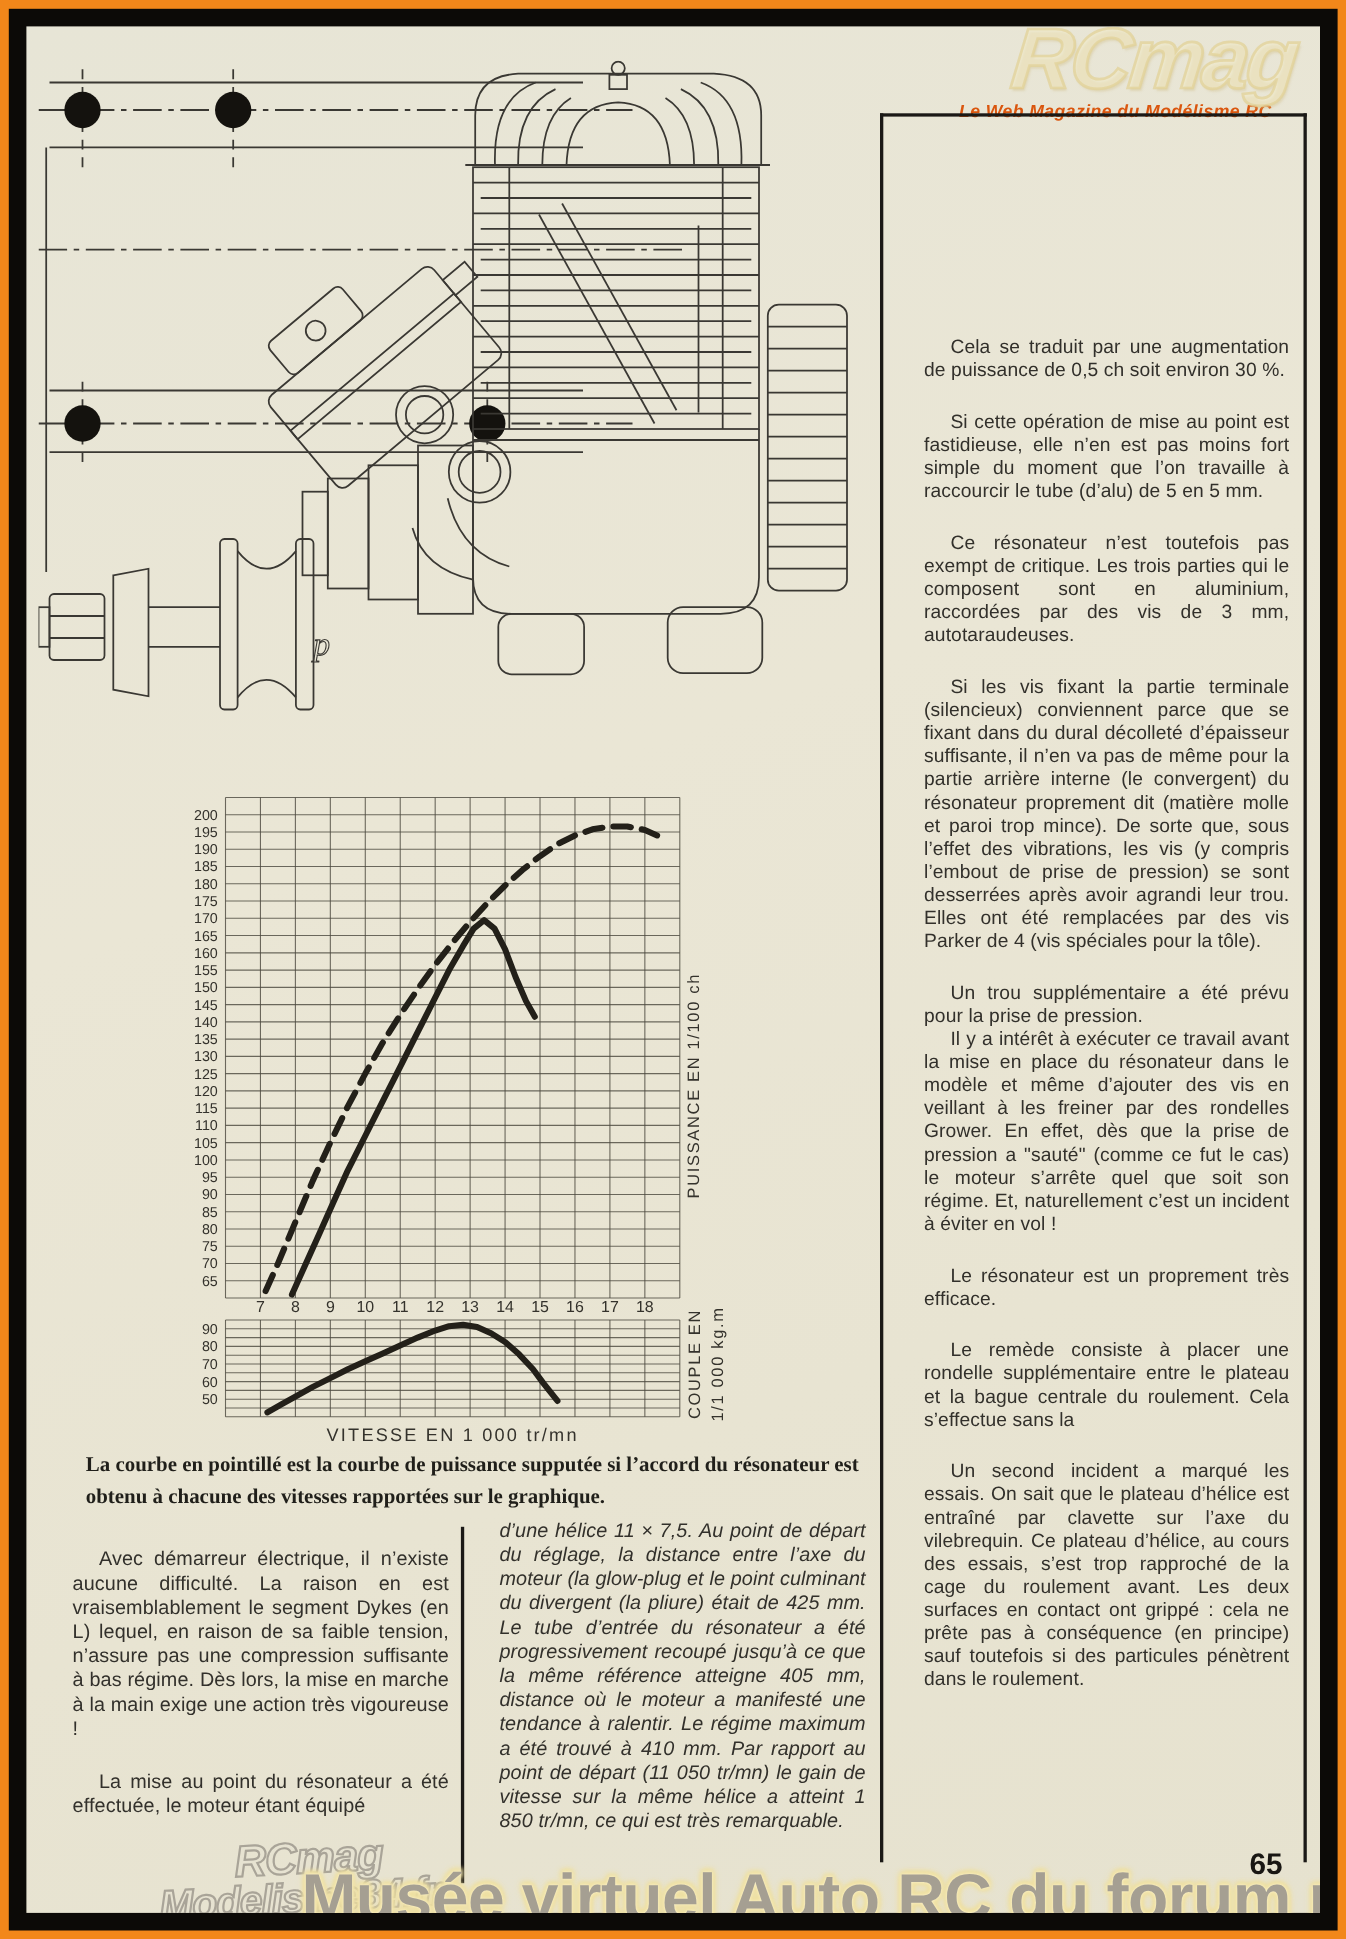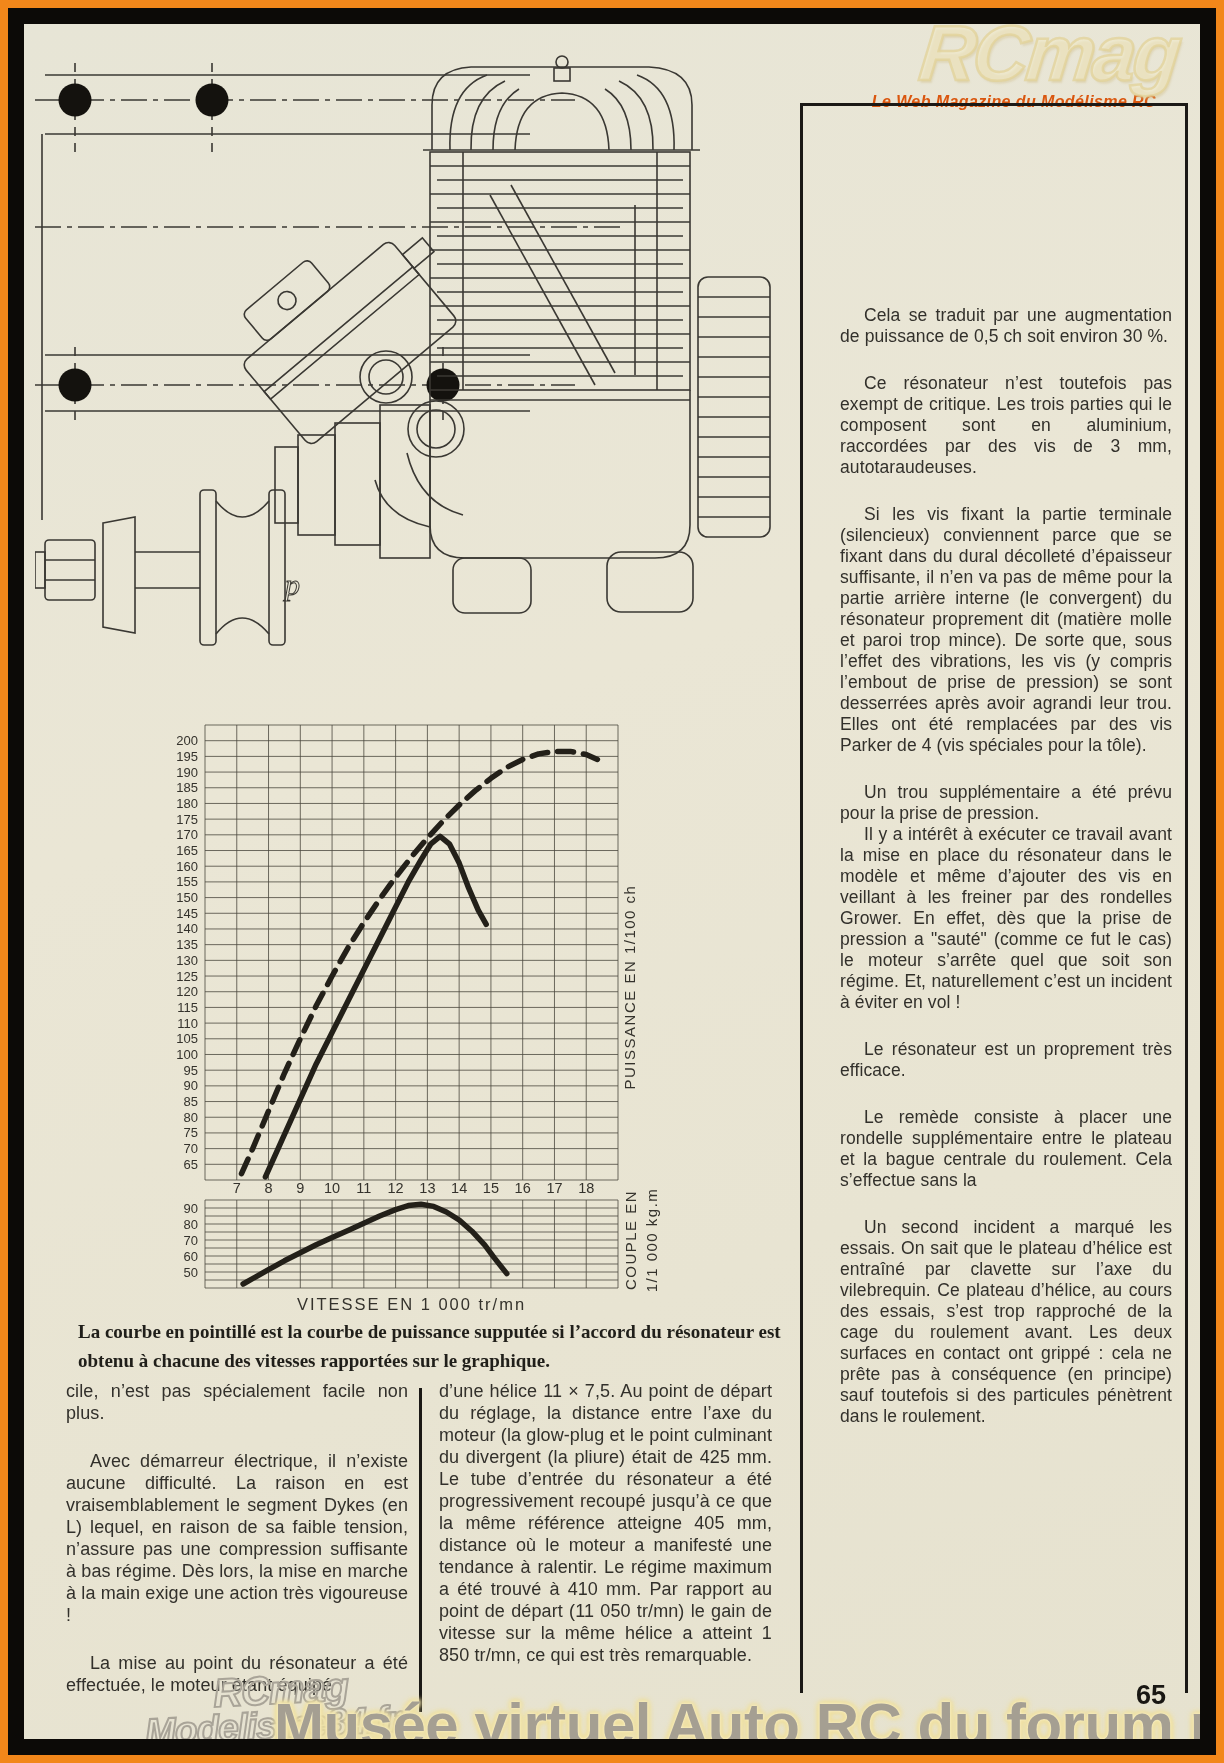--- a/index.html
+++ b/index.html
@@ -44,21 +44,21 @@
   .chart-svg{position:absolute;left:141px;top:671px;}
   .caption{
     position:absolute;left:54px;top:1293px;width:748px;
     font-family:"Liberation Serif",serif;font-weight:bold;
     font-size:19px;line-height:29px;color:#201f1a;
     margin:0;
   }
   
   .col{position:absolute;font-size:18px;line-height:22px;}
   .col-left{left:42px;top:1356px;width:342px;}
-  .col-mid{left:415px;top:1356px;width:333px;}
+  .col-mid{left:430px;top:1356px;width:333px;font-style:italic;}
   .col-right{left:816px;top:281px;width:332px;font-size:17.5px;line-height:21px;height:1398px;overflow:hidden;}
   .bp{margin:0;text-align:justify;letter-spacing:.1px;}
   .ind{text-indent:24px;}
   .g0{margin-top:0;}
   .g2{margin-top:26px;}
   
   .logo-bottom{
     position:absolute;left:120px;top:1648px;line-height:.92;
     font-style:italic;font-weight:900;transform:rotate(-3deg);
     color:rgba(226,222,210,0.25);
@@ -344,29 +344,29 @@
         <polyline points="78.1,589.0 90.8,581.8 103.5,574.6 119.4,565.8 135.3,557.8 151.2,549.8 167.1,542.6 183.0,535.4 198.8,528.2 214.7,521.0 230.6,514.6 243.3,510.6 256.0,509.3 268.7,511.4 281.4,517.0 294.2,525.0 306.9,536.2 319.6,549.8 329.1,562.6 341.8,578.6" fill="none" class="curve"></polyline>
         <text x="470" y="292" class="axis-rot" text-anchor="middle" transform="rotate(-90 470 292)">PUISSANCE  EN  1/100 ch</text>
         <text x="471" y="545" class="axis-rot" text-anchor="middle" transform="rotate(-90 471 545)">COUPLE  EN</text>
         <text x="492" y="545" class="axis-rot" text-anchor="middle" transform="rotate(-90 492 545)">1/1 000 kg.m</text>
         <text x="246.5" y="615" class="axis-lab" text-anchor="middle">VITESSE  EN  1 000 tr/mn</text>
       </svg>
 
   <p class="caption">La courbe en pointillé est la courbe de puissance supputée si l’accord du résonateur est obtenu à chacune des vitesses rapportées sur le graphique.</p>
 
   <div class="col col-left" id="col-left">
-        <p class="bp g0">cile, n’est pas spécialement facile non plus.</p>
         <p class="bp ind g2">Avec démarreur électrique, il n’existe aucune difficulté. La raison en est vraisemblablement le segment Dykes (en L) lequel, en raison de sa faible tension, n’assure pas une compression suffisante à bas régime. Dès lors, la mise en marche à la main exige une action très vigoureuse !</p>
         <p class="bp ind g2">La mise au point du résonateur a été effectuée, le moteur étant équipé</p>
       </div>
   <div class="col col-mid" id="col-mid">
         <p class="bp g0">d’une hélice 11 × 7,5. Au point de départ du réglage, la distance entre l’axe du moteur (la glow-plug et le point culminant du divergent (la pliure) était de 425 mm. Le tube d’entrée du résonateur a été progressivement recoupé jusqu’à ce que la même référence atteigne 405 mm, distance où le moteur a manifesté une tendance à ralentir. Le régime maximum a été trouvé à 410 mm. Par rapport au point de départ (11 050 tr/mn) le gain de vitesse sur la même hélice a atteint 1 850 tr/mn, ce qui est très remarquable.</p>
       </div>
   <div class="col col-right" id="col-right">
         <p class="bp ind g0">Cela se traduit par une augmentation de puissance de 0,5 ch soit environ 30 %.</p>
+        <p class="bp ind g2">Si cette opération de mise au point est fastidieuse, elle n’en est pas moins fort simple du moment que l’on travaille à raccourcir le tube (d’alu) de 5 en 5 mm.</p>
         <p class="bp ind g2">Ce résonateur n’est toutefois pas exempt de critique. Les trois parties qui le composent sont en aluminium, raccordées par des vis de 3 mm, autotaraudeuses.</p>
         <p class="bp ind g2">Si les vis fixant la partie terminale (silencieux) conviennent parce que se fixant dans du dural décolleté d’épaisseur suffisante, il n’en va pas de même pour la partie arrière interne (le convergent) du résonateur proprement dit (matière molle et paroi trop mince). De sorte que, sous l’effet des vibrations, les vis (y compris l’embout de prise de pression) se sont desserrées après avoir agrandi leur trou. Elles ont été remplacées par des vis Parker de 4 (vis spéciales pour la tôle).</p>
         <p class="bp ind g2">Un trou supplémentaire a été prévu pour la prise de pression.</p>
         <p class="bp ind g0">Il y a intérêt à exécuter ce travail avant la mise en place du résonateur dans le modèle et même d’ajouter des vis en veillant à les freiner par des rondelles Grower. En effet, dès que la prise de pression a "sauté" (comme ce fut le cas) le moteur s’arrête quel que soit son régime. Et, naturellement c’est un incident à éviter en vol !</p>
         <p class="bp ind g2">Le résonateur est un proprement très efficace.</p>
         <p class="bp ind g2">Le remède consiste à placer une rondelle supplémentaire entre le plateau et la bague centrale du roulement. Cela s’effectue sans la</p>
         <p class="bp ind g2">Un second incident a marqué les essais. On sait que le plateau d’hélice est entraîné par clavette sur l’axe du vilebrequin. Ce plateau d’hélice, au cours des essais, s’est trop rapproché de la cage du roulement avant. Les deux surfaces en contact ont grippé : cela ne prête pas à conséquence (en principe) sauf toutefois si des particules pénètrent dans le roulement.</p>
       </div>
 
   <div class="logo-bottom">

